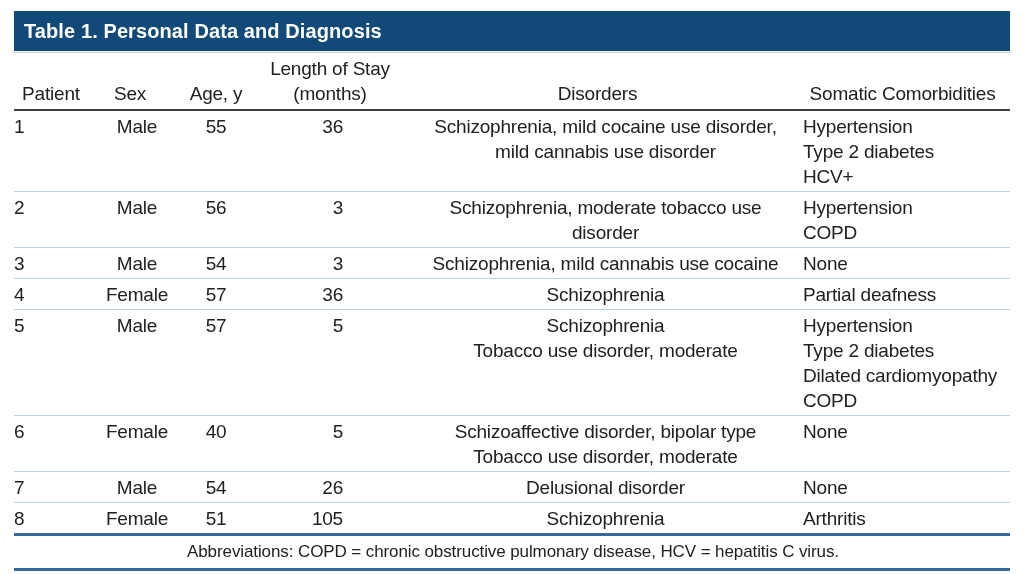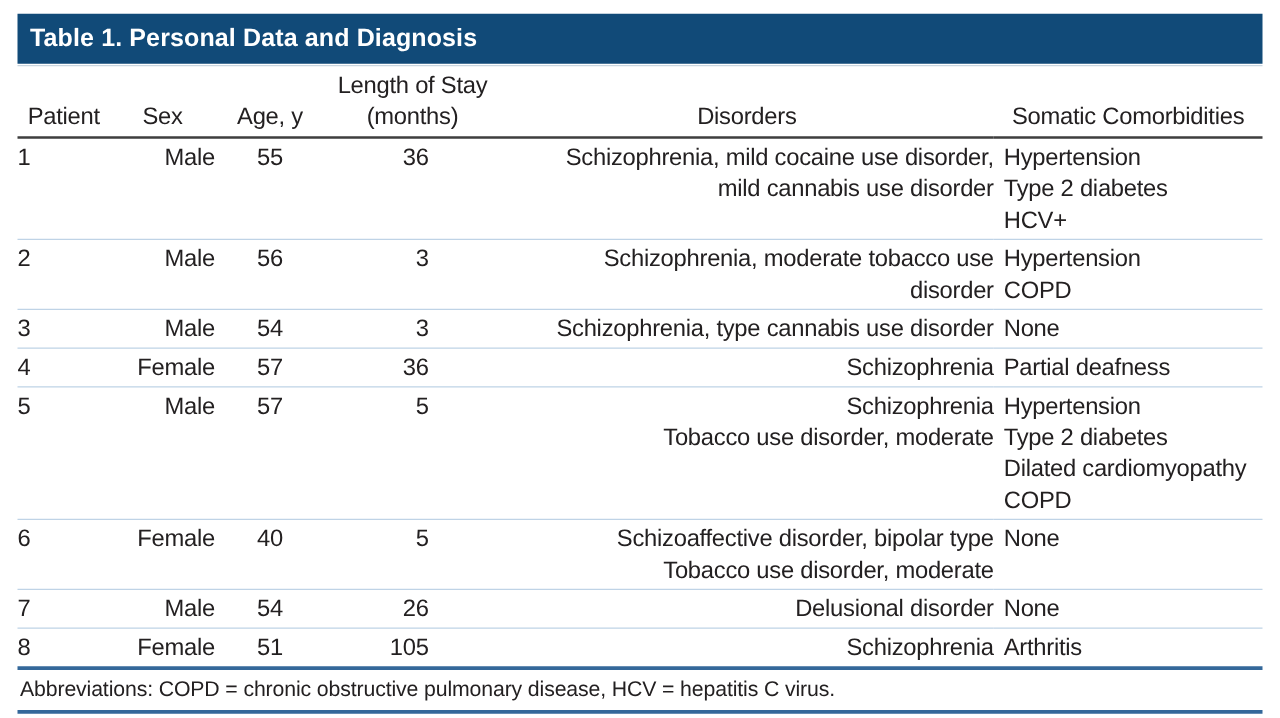--- a/index.html
+++ b/index.html
@@ -65,33 +65,34 @@
   thead th.h-disorders { text-align: center; }
 
   tbody td {
     vertical-align: top;
     padding: 3px 0 2px 0;
   }
   tbody tr { border-bottom: 1px solid #bfd3e6; }
   tbody tr:last-child { border-bottom: none; }
 
   td.cell-patient { text-align: left; }
-  td.cell-sex     { text-align: right; padding-left: 14px; }
+  td.cell-sex     { text-align: center; padding-left: 14px; }
   td.cell-age     { text-align: center; margin-top: 20px; }
   td.cell-los     { text-align: right; padding-right: 57px; }
-  td.cell-disorders { text-align: right; padding-left: 16px; white-space: pre; }
+  td.cell-disorders { text-align: center; padding-left: 16px; white-space: pre; }
   td.cell-somatic   { text-align: left; padding-left: 8px; white-space: pre; }
 
   .footnote {
     border-top: 3px solid #34689a;
     border-bottom: 3px solid #34689a;
     font-size: 17px;
     line-height: 22px;
     padding: 5px 0 5px 2px;
     letter-spacing: -0.1px;
+    text-align: center;
   }
 </style>
 </head>
 <body>
 
 <div class="page">
   <div class="table-wrap">
 
     <div class="title-bar">Table 1. Personal Data and Diagnosis</div>
     <div class="bar-hairline"></div>
@@ -136,21 +137,21 @@
           <td class="cell-disorders">Schizophrenia, moderate tobacco use
 disorder</td>
           <td class="cell-somatic">Hypertension
 COPD</td>
         </tr>
         <tr>
           <td class="cell-patient">3</td>
           <td class="cell-sex">Male</td>
           <td class="cell-age">54</td>
           <td class="cell-los">3</td>
-          <td class="cell-disorders">Schizophrenia, type cannabis use disorder</td>
+          <td class="cell-disorders">Schizophrenia, mild cannabis use cocaine</td>
           <td class="cell-somatic">None</td>
         </tr>
         <tr>
           <td class="cell-patient">4</td>
           <td class="cell-sex">Female</td>
           <td class="cell-age">57</td>
           <td class="cell-los">36</td>
           <td class="cell-disorders">Schizophrenia</td>
           <td class="cell-somatic">Partial deafness</td>
         </tr>

